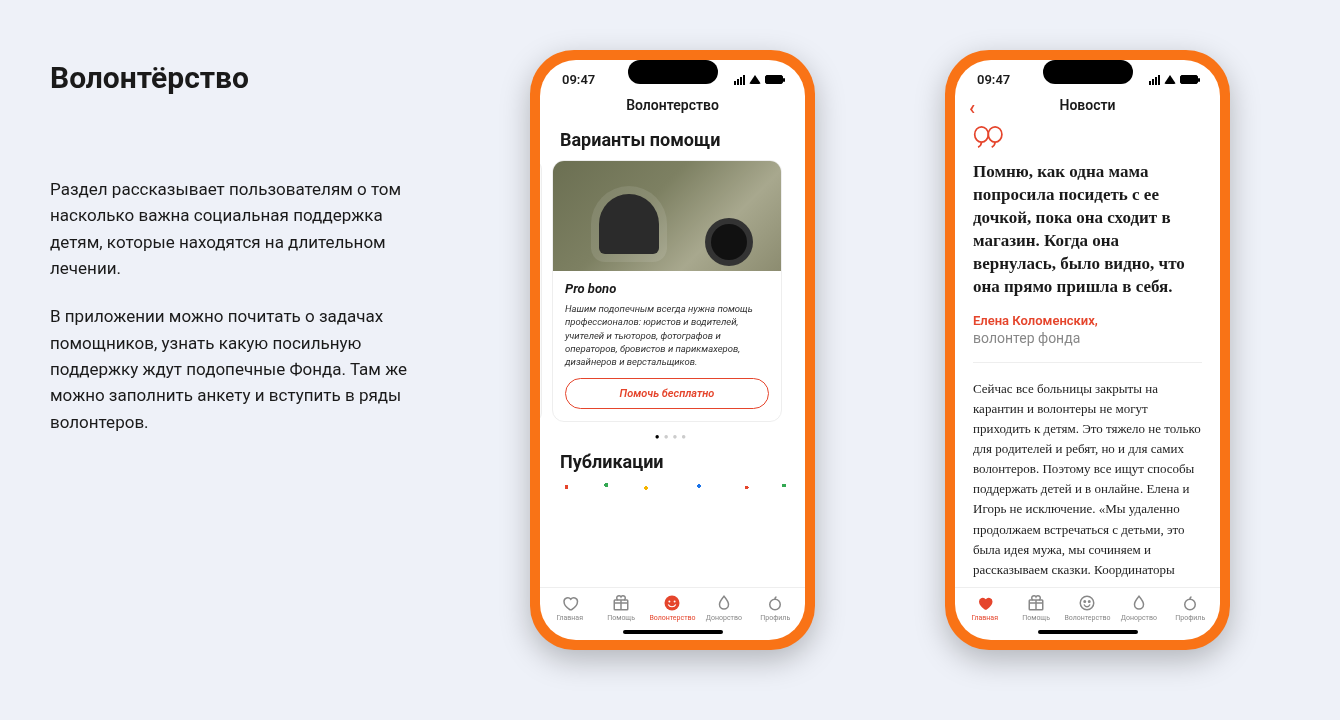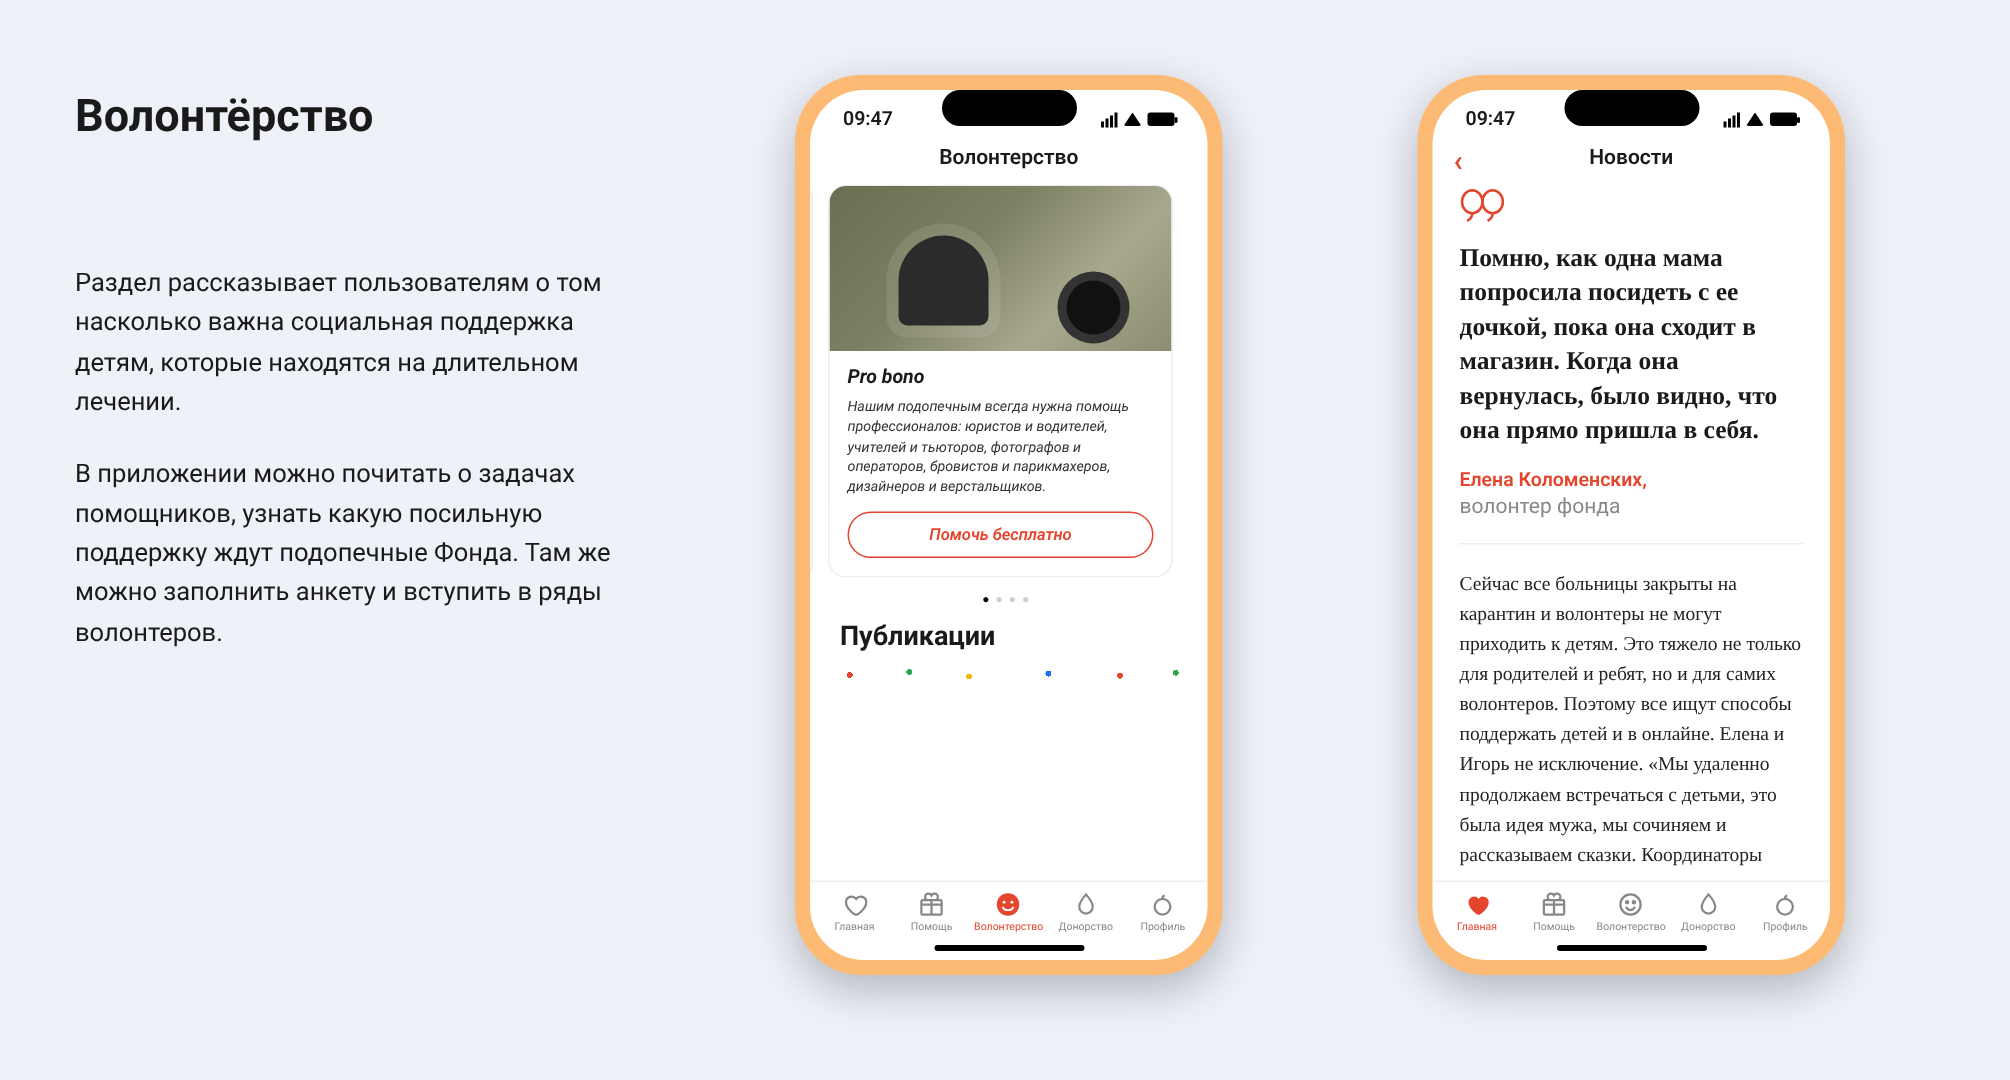--- a/index.html
+++ b/index.html
@@ -39,21 +39,21 @@
     display: flex;
     gap: 130px;
     justify-content: flex-start;
     padding-left: 50px;
   }
 
   
   .phone {
     width: 285px;
     height: 600px;
-    background: #fdba74;
+    background: #f97316;
     border-radius: 44px;
     padding: 10px;
     box-shadow: 0 10px 30px rgba(0,0,0,.25);
     position: relative;
     flex-shrink: 0;
   }
   .screen {
     width: 100%;
     height: 100%;
     background: #fff;
@@ -270,20 +270,21 @@
                 <span></span>
                 <span></span>
               </span>
             <span class="wifi"></span>
             <span class="battery"></span>
           </div>
         </div>
         <div class="nav-bar">Волонтерство</div>
 
         <div class="content">
+          <div class="section-title">Варианты помощи</div>
 
           <div class="carousel">
             <div class="peek"></div>
             <div class="card">
               <div class="card-img"></div>
               <div class="card-body">
                 <div class="card-title">Pro bono</div>
                 <div class="card-text">Нашим подопечным всегда нужна помощь профессионалов: юристов и водителей, учителей и тьюторов, фотографов и операторов, бровистов и парикмахеров, дизайнеров и верстальщиков.</div>
                 <div class="card-btn">Помочь бесплатно</div>
               </div>

